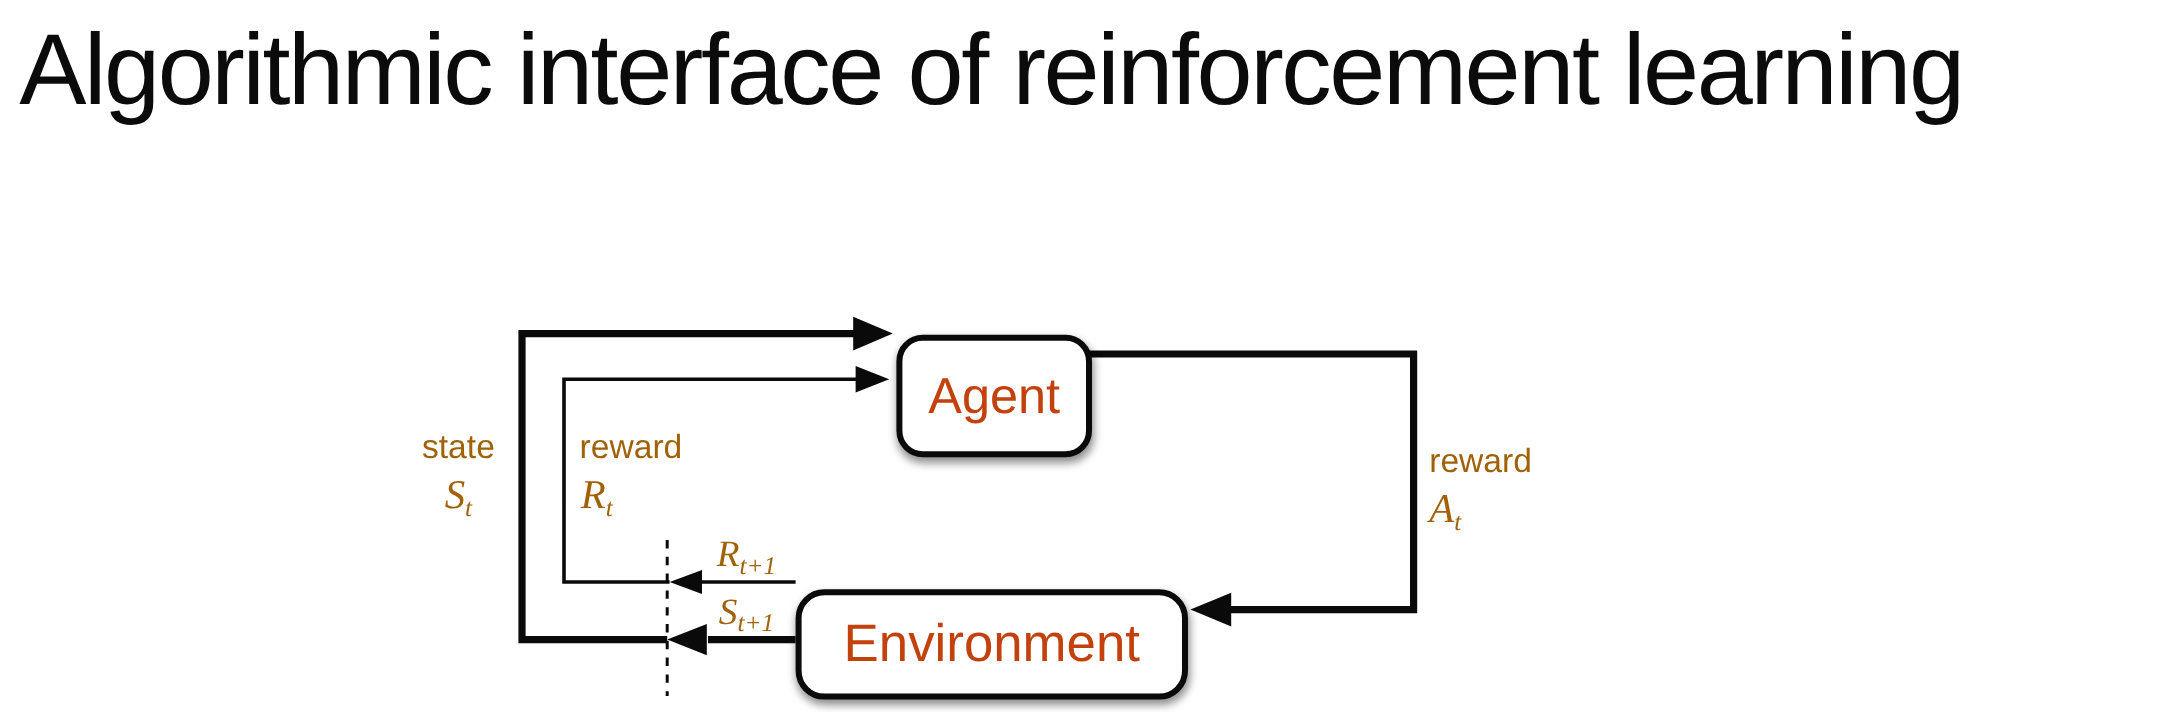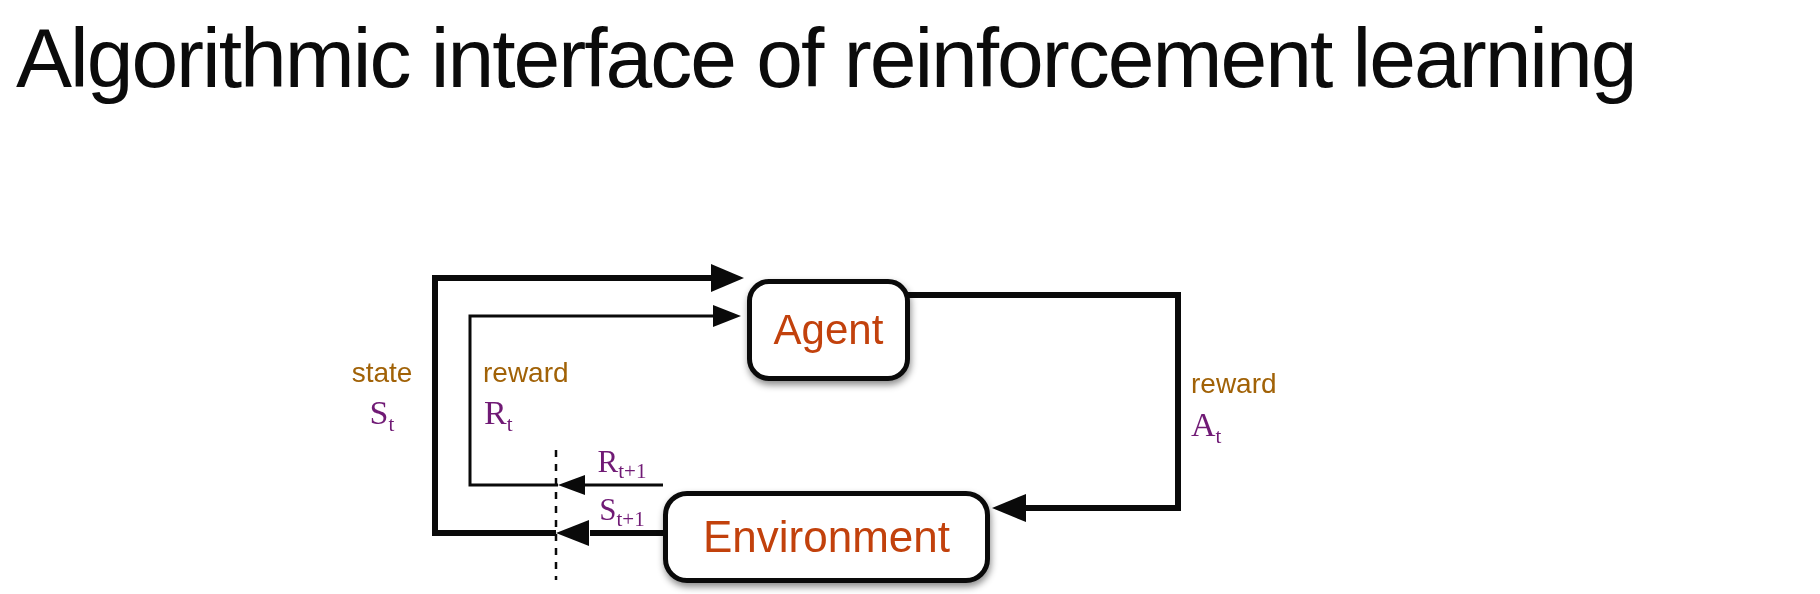--- a/index.html
+++ b/index.html
@@ -50,22 +50,23 @@
 
   .edge-label {
     position: absolute;
     font-size: 28px;
     color: #a16207;
     white-space: nowrap;
   }
   .math {
     position: absolute;
     font-family: "Liberation Serif", serif;
+    font-style: italic;
     font-size: 34px;
-    color: #701a75;
+    color: #a16207;
     white-space: nowrap;
   }
   .math .sub { font-size: 21px; vertical-align: -7px; letter-spacing: 0; }
   .math-small { font-size: 31px; }
   .math-small .sub { font-size: 21px; vertical-align: -6px; }
 
   .lbl-state  { left: 336px; top: 357px; width: 92px; text-align: center; }
   .sym-state  { left: 336px; top: 394px; width: 92px; text-align: center; }
   .lbl-reward { left: 483px; top: 357px; }
   .sym-reward { left: 484px; top: 394px; }

